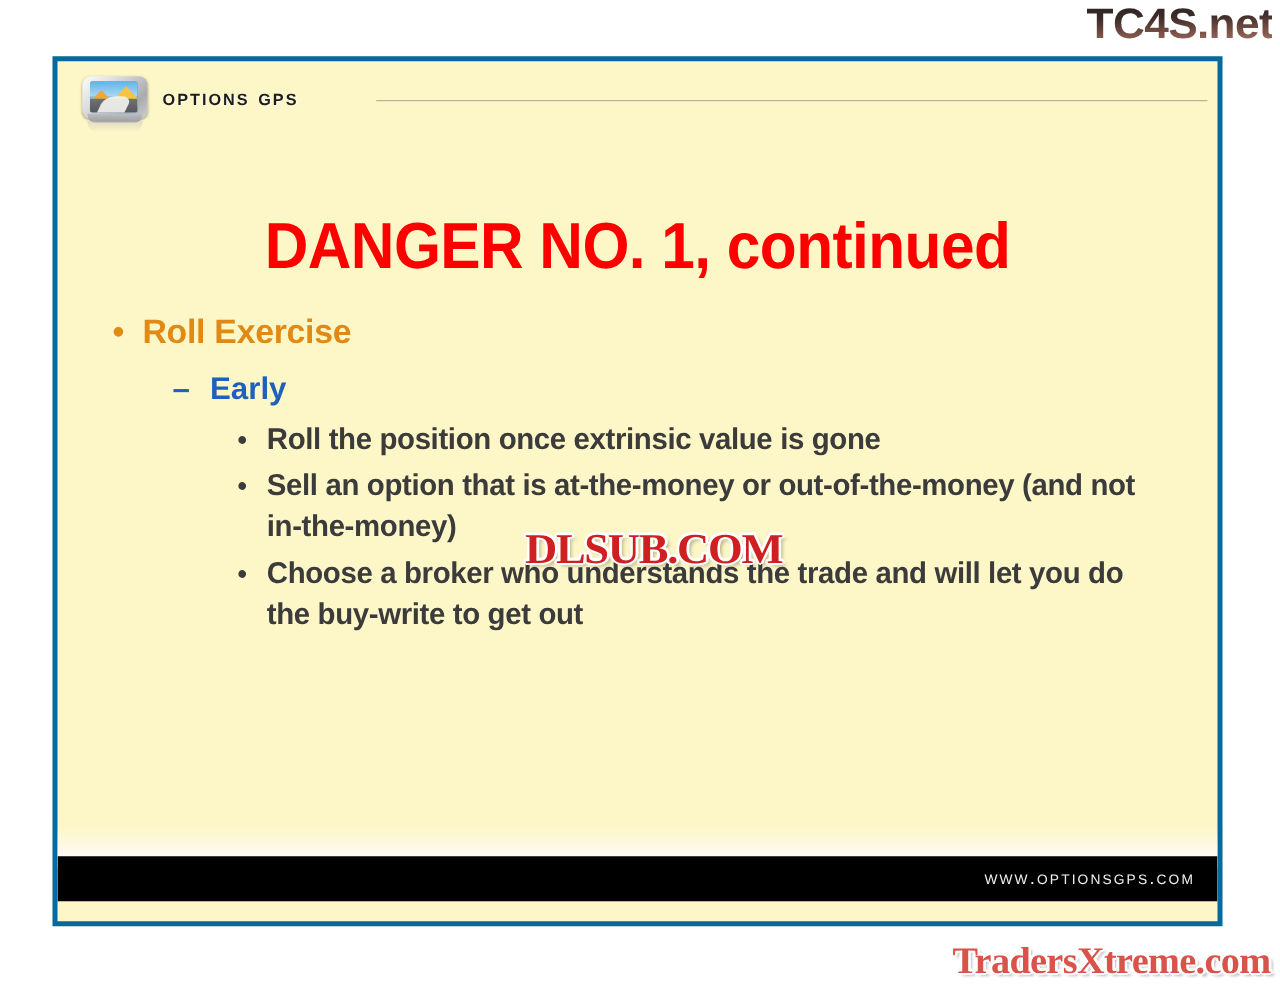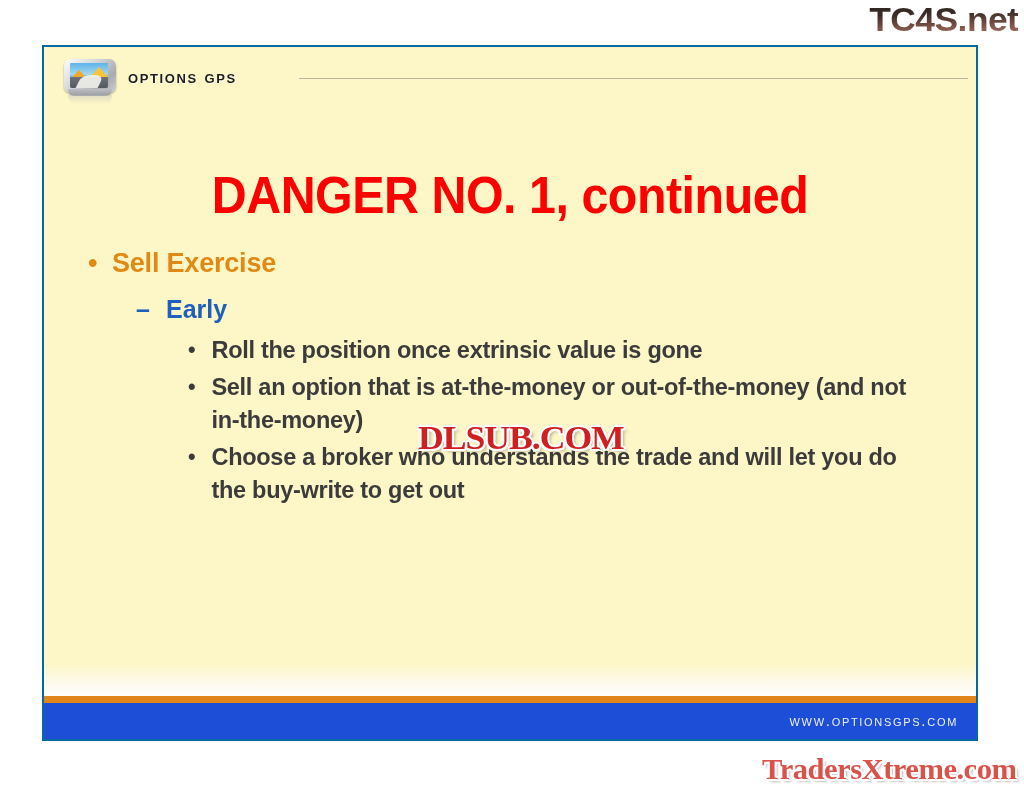--- a/index.html
+++ b/index.html
@@ -36,21 +36,21 @@
   }
 
   
   #slide {
     position: absolute;
     left: 42px;
     top: 45px;
     width: 936px;
     height: 696px;
     background: #fdf6c6;
-    border: 2px solid #0369a1;
+    border: 4px solid #0369a1;
     box-sizing: border-box;
     overflow: hidden;
   }
 
   
   #slide-header {
     position: absolute;
     left: 0;
     top: 0;
     width: 100%;
@@ -245,24 +245,24 @@
     position: absolute;
     left: 0;
     bottom: 36px;
     width: 100%;
     height: 7px;
     background: #e0861a;
   }
   #slide-footer-bar {
     position: absolute;
     left: 0;
-    bottom: 0;
+    bottom: 16px;
     width: 100%;
     height: 36px;
-    background: #1d4ed8;
+    background: #000000;
   }
   #footer-url {
     position: absolute;
     right: 18px;
     top: 9px;
     color: #efefef;
     font-family: "Liberation Sans", sans-serif;
     font-size: 15px;
     letter-spacing: 1.7px;
     font-variant: small-caps;
@@ -346,21 +346,21 @@
     <div id="logo-text">Options GPS</div>
     <div id="header-rule"></div>
   </div>
 
   <h1 id="slide-title">DANGER NO. 1, continued</h1>
 
   <div id="body-area">
 
     <div class="lvl1">
       <span class="mk">•</span>
-      <span>Sell Exercise</span>
+      <span>Roll Exercise</span>
     </div>
 
     <div class="lvl2">
       <span class="mk">–</span>
       <span>Early</span>
     </div>
 
     <div class="lvl3">
       <span class="mk">•</span>
       <span>Roll the position once extrinsic value is gone</span>

